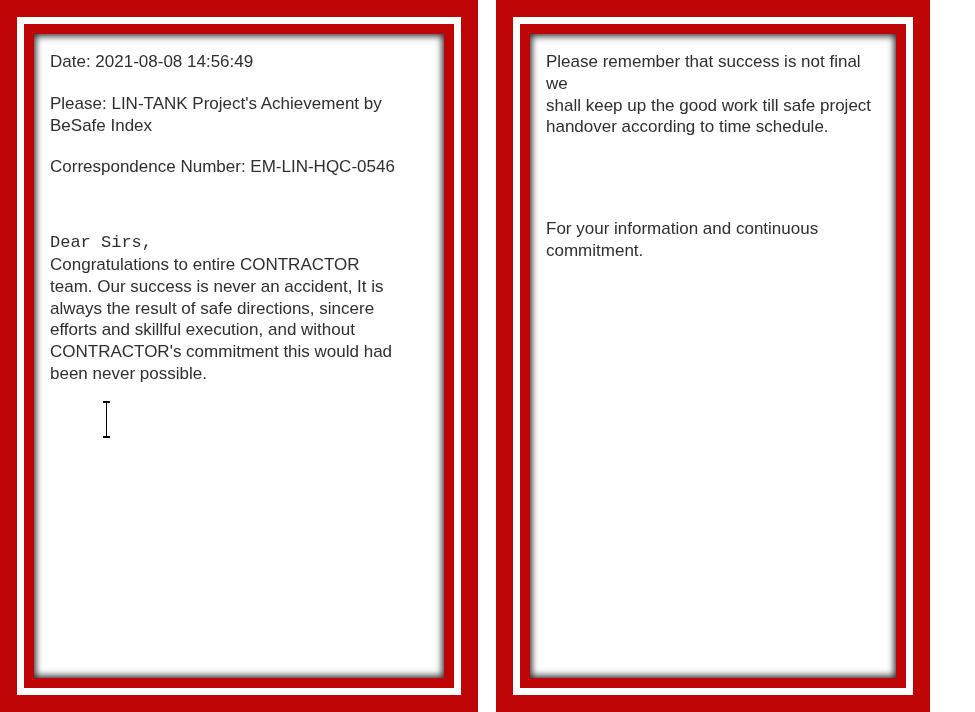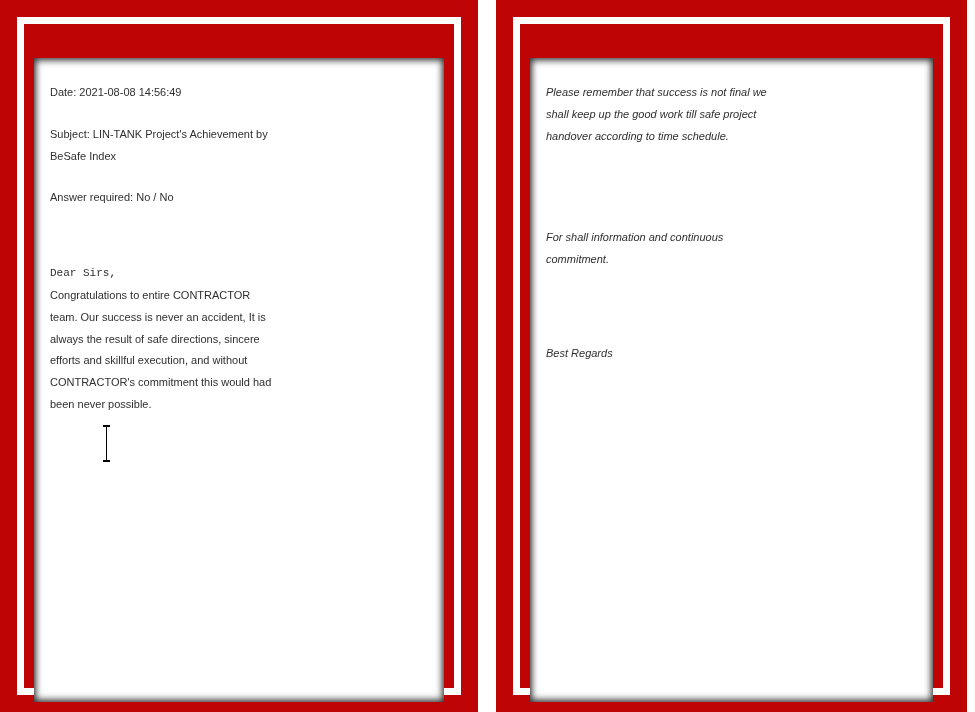--- a/index.html
+++ b/index.html
@@ -17,42 +17,41 @@
     font-family:"Liberation Sans","DejaVu Sans",sans-serif;
     overflow:hidden;
   }
   .panel{
     background:var(--frame-red);
     height:712px;
     padding:17px;
     flex:none;
   }
   .panel-left{width:478px;}
-  .panel-right{width:471px;font-style:italic;}
+  .panel-right{width:434px;}
   .stripe{
     height:100%;
     border:7px solid #ffffff;
     background:var(--frame-red);
     padding:10px;
   }
   .paper{
     position:relative;
     height:100%;
     background:var(--paper);
     color:var(--text);
-    padding:24px 16px 0 16px;
-    font-size:11px;
+    padding:17px 16px 0 16px;
+    font-size:17px;
     line-height:21.8px;
     box-shadow:
       inset 0 3px 7px rgba(0,0,0,.50),
       inset 3px 0 6px rgba(0,0,0,.28),
       inset -3px 0 6px rgba(0,0,0,.28),
       inset 0 -3px 7px rgba(0,0,0,.50);
     overflow:hidden;
-    margin-top:24px;
   }
   .para{
     margin:0;
     white-space:pre-wrap;
   }
   .gap-std{margin-top:20px;}
   .gap-none{margin-top:0;}
   .gap-salutation{margin-top:54px;font-family:Liberation Mono, monospace;}
   .gap-medium{margin-top:36px;}
   .gap-xl1{margin-top:74px;}
@@ -84,41 +83,40 @@
   .ibeam::before{top:0;}
   .ibeam::after{bottom:0;}
 </style>
 </head>
 <body>
 
 <div class="panel panel-left">
   <div class="stripe">
     <div class="paper">
       <p class="para">Date: 2021-08-08 14:56:49</p>
-      <p class="para gap-std">Subject: LIN-TANK Project's Achievement by
+      <p class="para gap-std">Please: LIN-TANK Project's Achievement by
 BeSafe Index</p>
-      <p class="para gap-std">Answer required: No / No</p>
+      <p class="para gap-std">Correspondence Number: EM-LIN-HQC-0546</p>
       <p class="para gap-salutation">Dear Sirs,</p>
       <p class="para gap-none">Congratulations to entire CONTRACTOR
 team. Our success is never an accident, It is
 always the result of safe directions, sincere
 efforts and skillful execution, and without
 CONTRACTOR's commitment this would had
 been never possible.</p>
       <div class="ibeam">
           <span class="stem"></span>
         </div>
     </div>
   </div>
 </div>
 
 <div class="panel panel-right">
   <div class="stripe">
     <div class="paper">
       <p class="para">Please remember that success is not final we
 shall keep up the good work till safe project
 handover according to time schedule.</p>
-      <p class="para gap-xl2">For shall information and continuous
+      <p class="para gap-xl2">For your information and continuous
 commitment.</p>
-      <p class="para gap-xl3">Best Regards</p>
     </div>
   </div>
 </div>
 
 </body></html>

